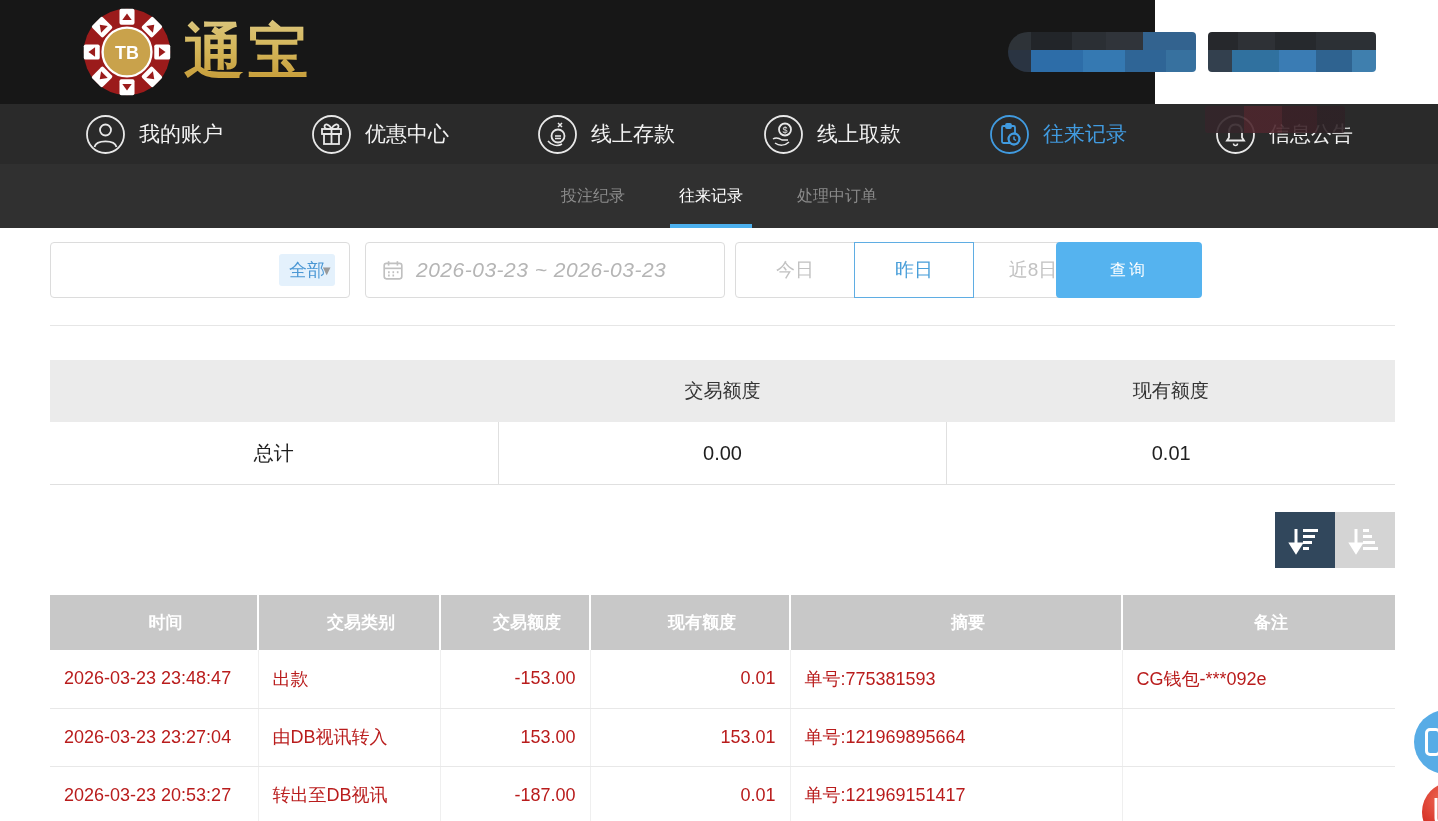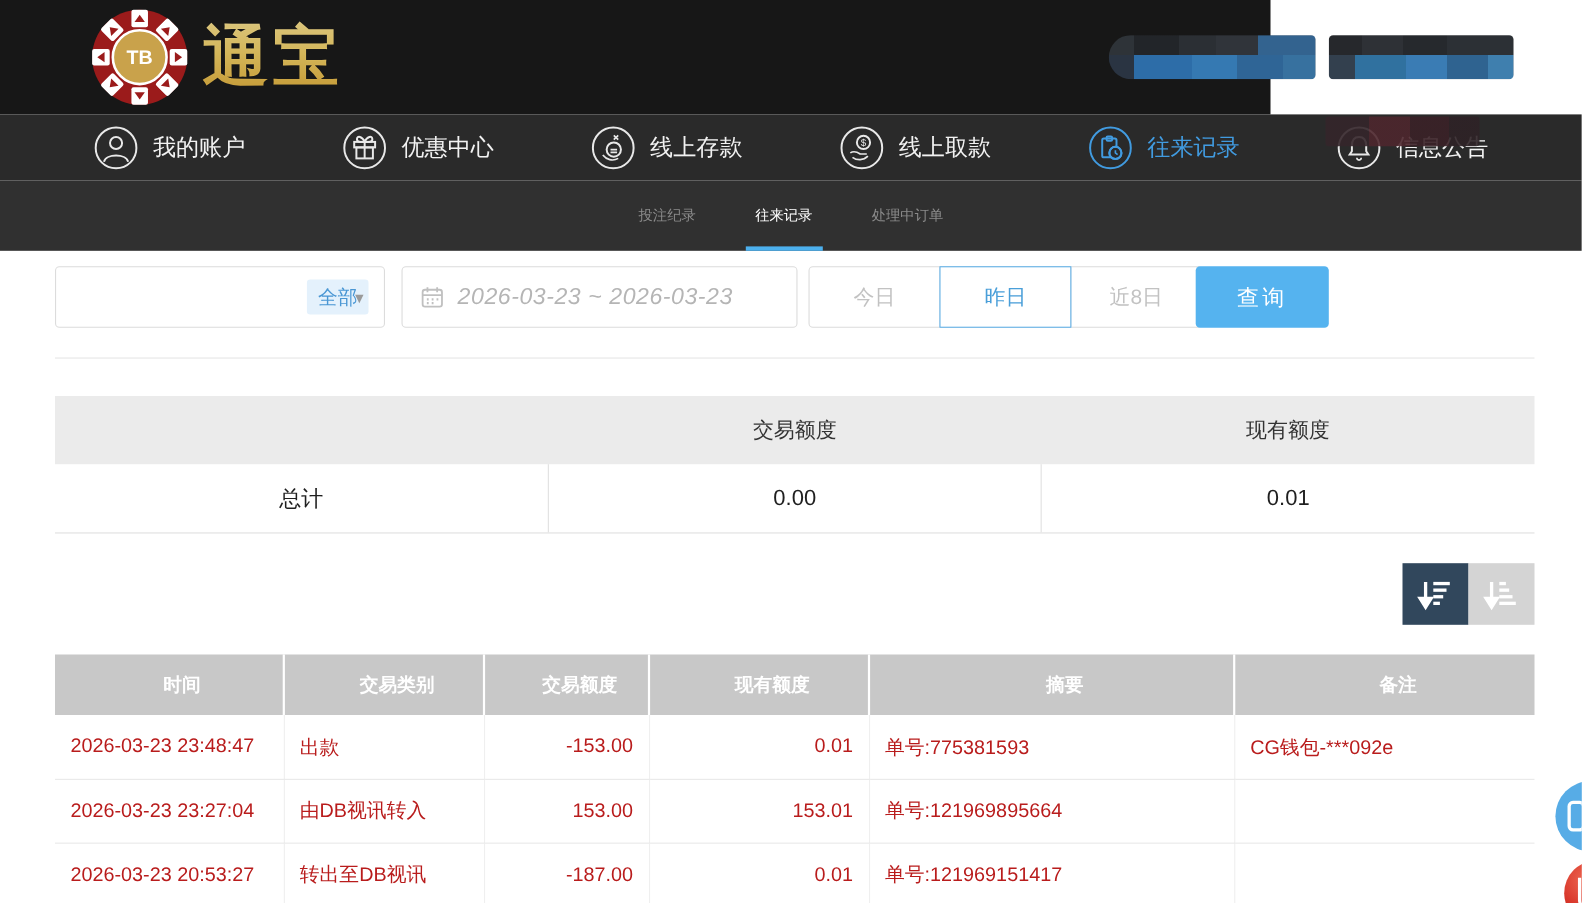--- a/index.html
+++ b/index.html
@@ -32,41 +32,41 @@
   .nav-item { display:flex; align-items:center; gap:13px; color:#f2f2f2; font-size:21px; cursor:pointer; white-space:nowrap; }
   .nav-item.active { color:#419be0; }
   .nav-icon { width:41px; height:41px; display:block; }
   .nav-blur-patch { position:absolute; left:1205px; top:2px; width:140px; height:27px;
       background:linear-gradient(90deg,#34252a 0 28%,#4d262d 28% 55%,#3a2127 55% 80%,#2e2226 80% 100%);
       opacity:.9; border-radius:3px; }
 
   
   .tabbar { position:absolute; left:0; top:164px; width:1438px; height:64px; background:#303030;
             display:flex; align-items:stretch; justify-content:center; gap:50px; }
-  .tab { color:#8b8b8b; font-size:13px; display:flex; align-items:center; position:relative; cursor:pointer; padding:0 2px; }
+  .tab { color:#8b8b8b; font-size:16px; display:flex; align-items:center; position:relative; cursor:pointer; padding:0 2px; }
   .tab.active { color:#ffffff; }
   .tab.active::after { content:""; position:absolute; left:-7px; right:-7px; bottom:0; height:4px; background:#4cb0ee; }
 
   
   .ctl { position:absolute; top:242px; height:56px; background:#fff; }
   .select-box { left:50px; width:300px; border:1px solid #dcdcdc; border-radius:4px; cursor:pointer;
                 display:flex; align-items:center; padding:0 14px;justify-content:flex-end; }
   .select-chip { background:#e4f1fc; color:#4a97d4; font-size:18px; padding:4px 10px; border-radius:3px; }
   .select-caret { position:absolute; right:16px; color:#9a9a9a; font-size:13px; }
   .date-box { left:365px; width:360px; border:1px solid #dcdcdc; border-radius:4px; cursor:text;
               display:flex; align-items:center; padding:0 16px; gap:12px; }
   .date-text { color:#b5b5b5; font-size:21px; letter-spacing:.5px;font-style:italic; }
   .btn-group { left:735px; width:358px; display:flex; }
   .range-btn { flex:1; background:#fff; border:1px solid #dcdcdc; margin-left:-1px; color:#c2c2c2;
                font-size:19px; display:flex; align-items:center; justify-content:center; cursor:pointer; }
   .range-btn:first-child { margin-left:0; border-radius:4px 0 0 4px; }
   .range-btn:last-child { border-radius:0 4px 4px 0; }
   .range-btn.active { border-color:#5fade3; color:#4a9fd9; z-index:2; }
-  .query-btn { left:1087px; width:121px; background:#55b3ef; border:none; border-radius:4px; color:#fff;
-               font-size:20px; letter-spacing:3px; display:flex; align-items:center; justify-content:center; cursor:pointer; }
+  .query-btn { left:1056px; width:146px; background:#55b3ef; border:none; border-radius:4px; color:#fff;
+               font-size:16px; letter-spacing:3px; display:flex; align-items:center; justify-content:center; cursor:pointer; }
 
   .divider { position:absolute; left:50px; top:325px; width:1345px; height:1px; background:#e6e6e6; }
 
   
   .summary { position:absolute; left:50px; top:360px; width:1345px; }
   .summary-head { display:flex; height:62px; background:#ebebeb; }
   .summary-head div { flex:1; display:flex; align-items:center; justify-content:center;
                       font-size:19px; color:#333; }
   .summary-body { display:flex; height:63px; border-bottom:1px solid #e0e0e0; }
   .summary-body div { flex:1; display:flex; align-items:center; justify-content:center;

